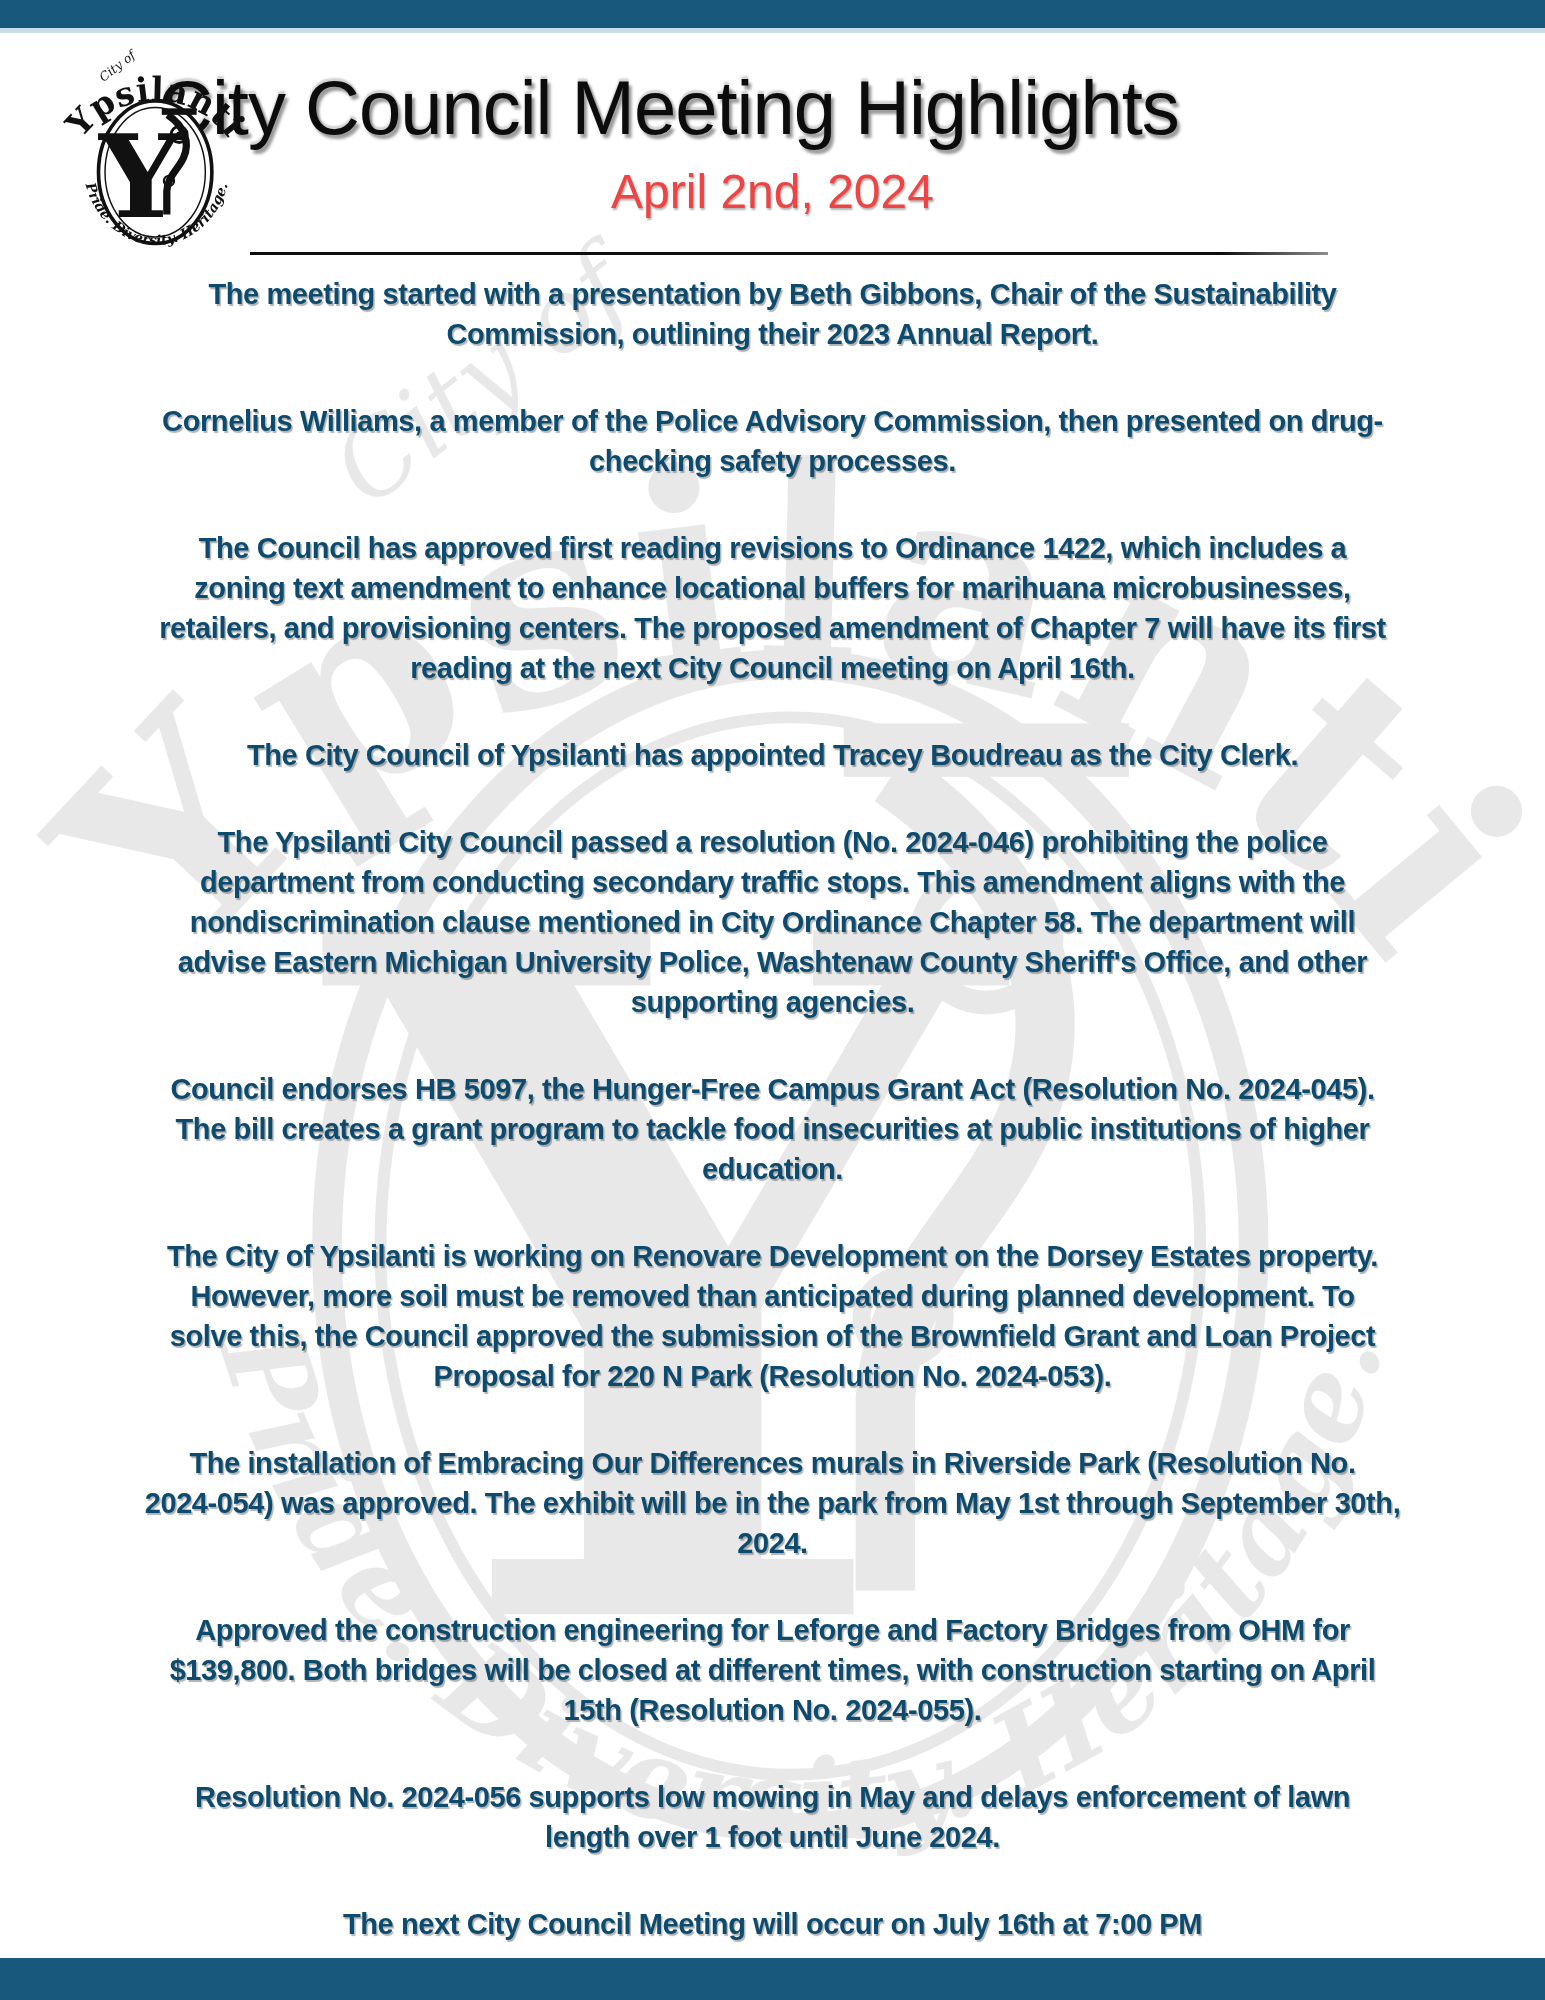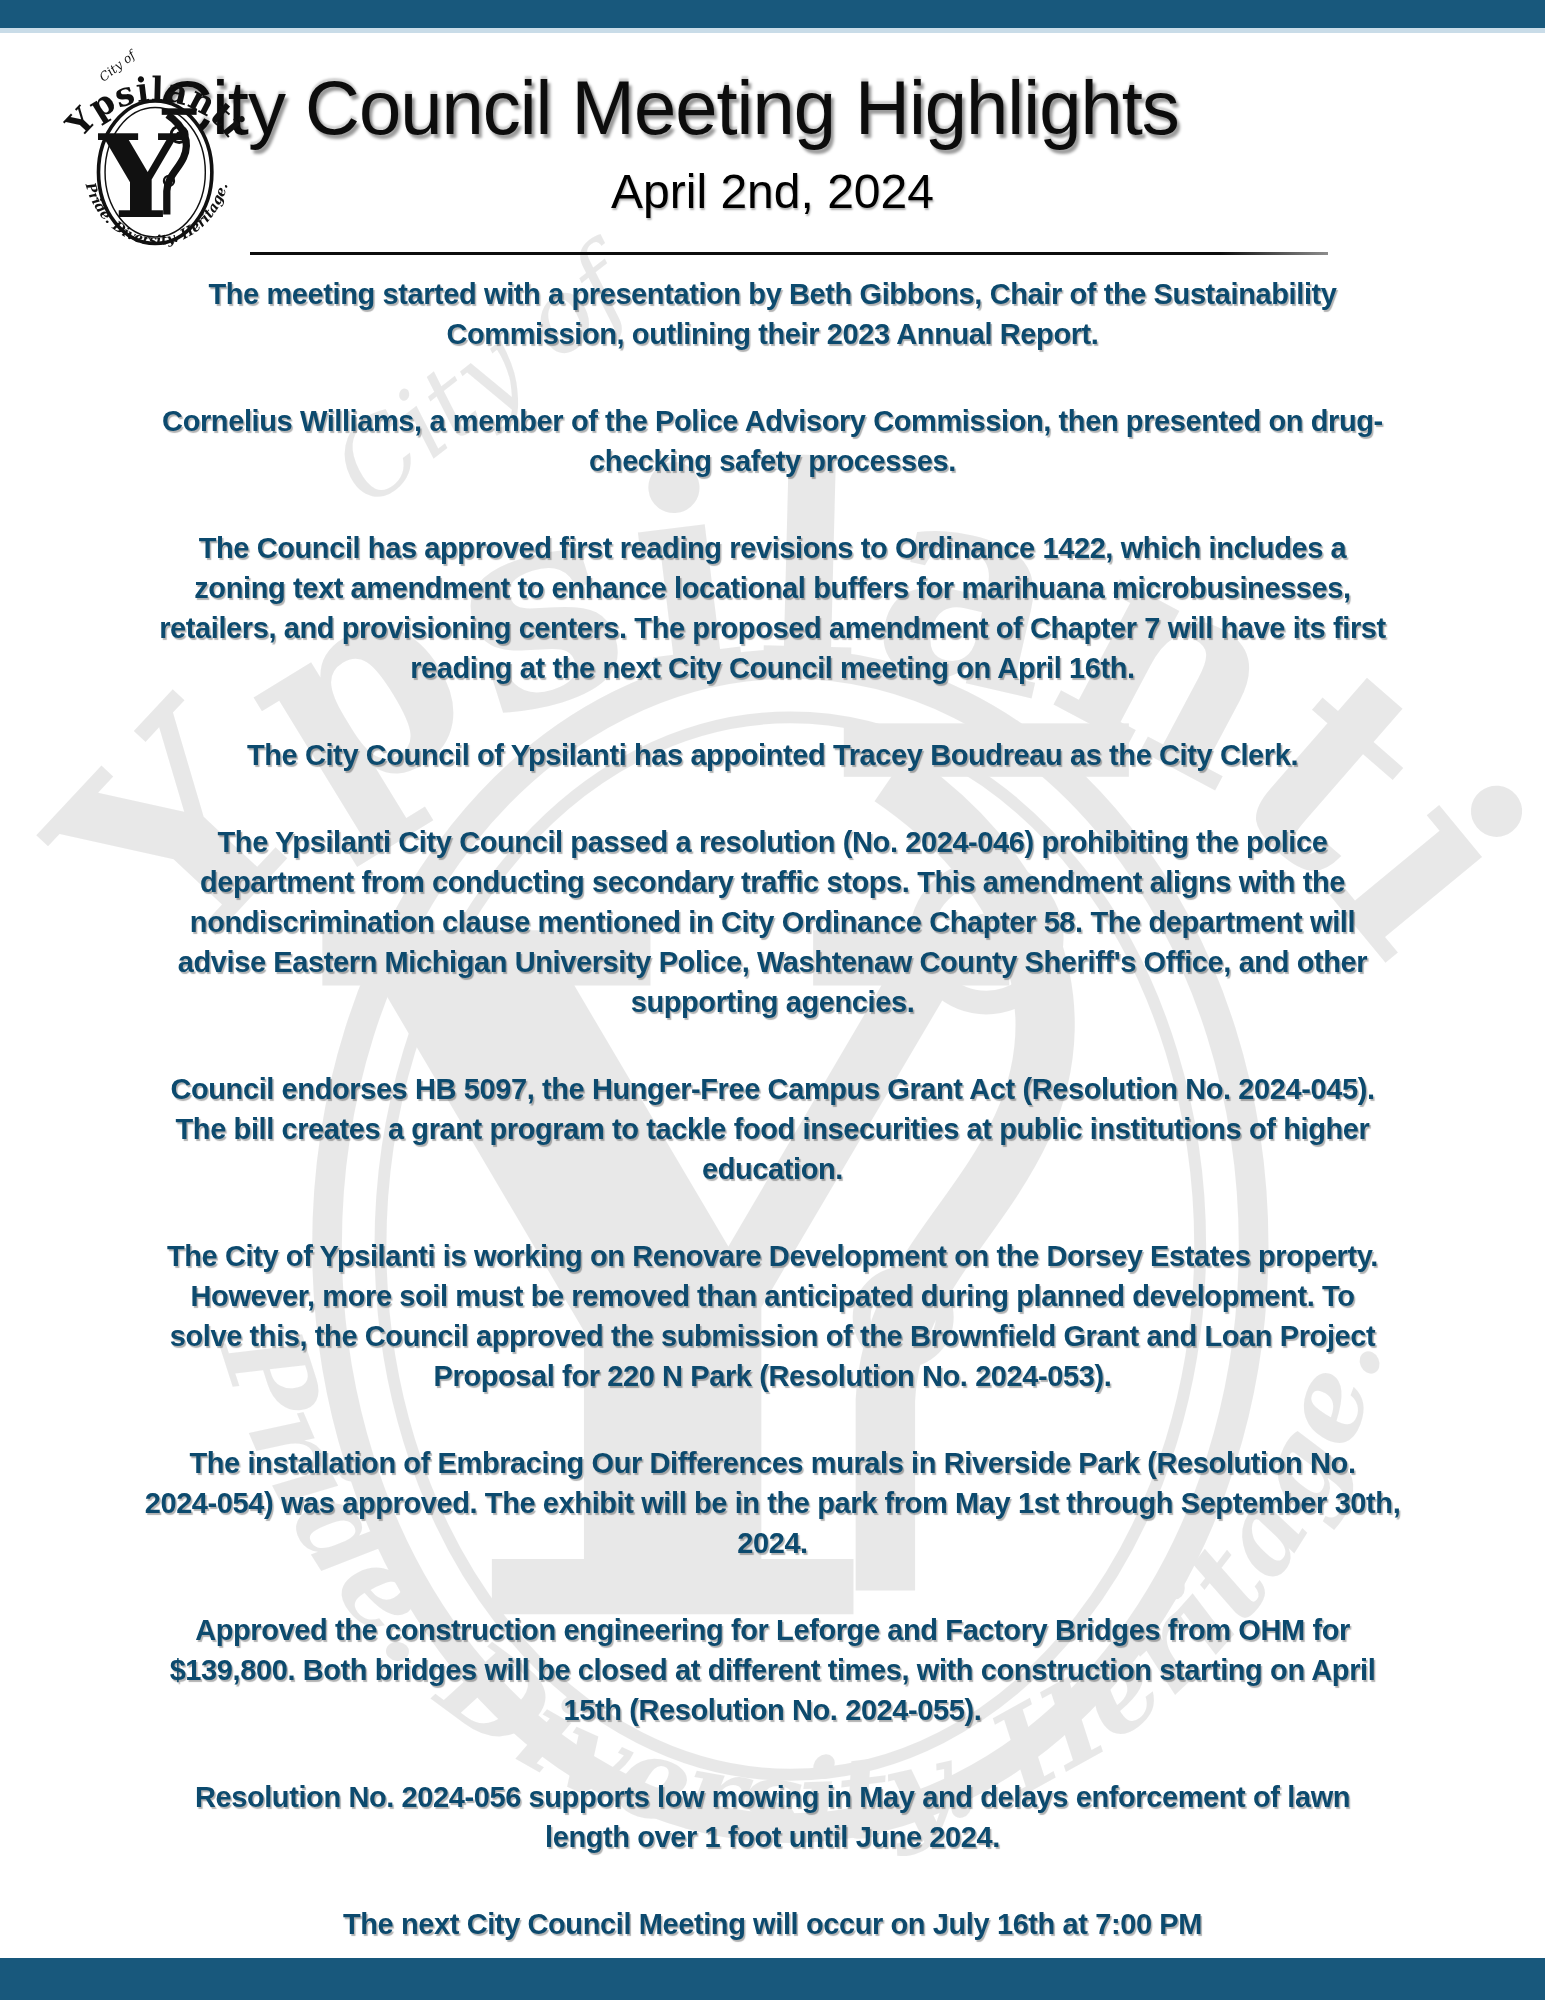--- a/index.html
+++ b/index.html
@@ -45,21 +45,21 @@
     color: #0c0c0c;
     text-shadow: 0 -3px 2px rgba(0,0,0,0.18), 3px 4px 3px rgba(0,0,0,0.40);
     z-index: 2;
     white-space: nowrap;
   }
   .subtitle {
     position: absolute; left: 0; right: 0; top: 164px;
     text-align: center;
     font-size: 48px;
     font-weight: 400;
-    color: #000000;
+    color: #ef4444;
     text-shadow: 1px 2px 2px rgba(0,0,0,0.30);
     z-index: 2;
   }
   .divider {
     position: absolute; left: 250px; top: 252px;
     width: 1078px; height: 3px;
     background: linear-gradient(to right, #0d0d0d 0%, #0d0d0d 90%, #8d8d8d 100%);
     z-index: 2;
   }
   .content {

